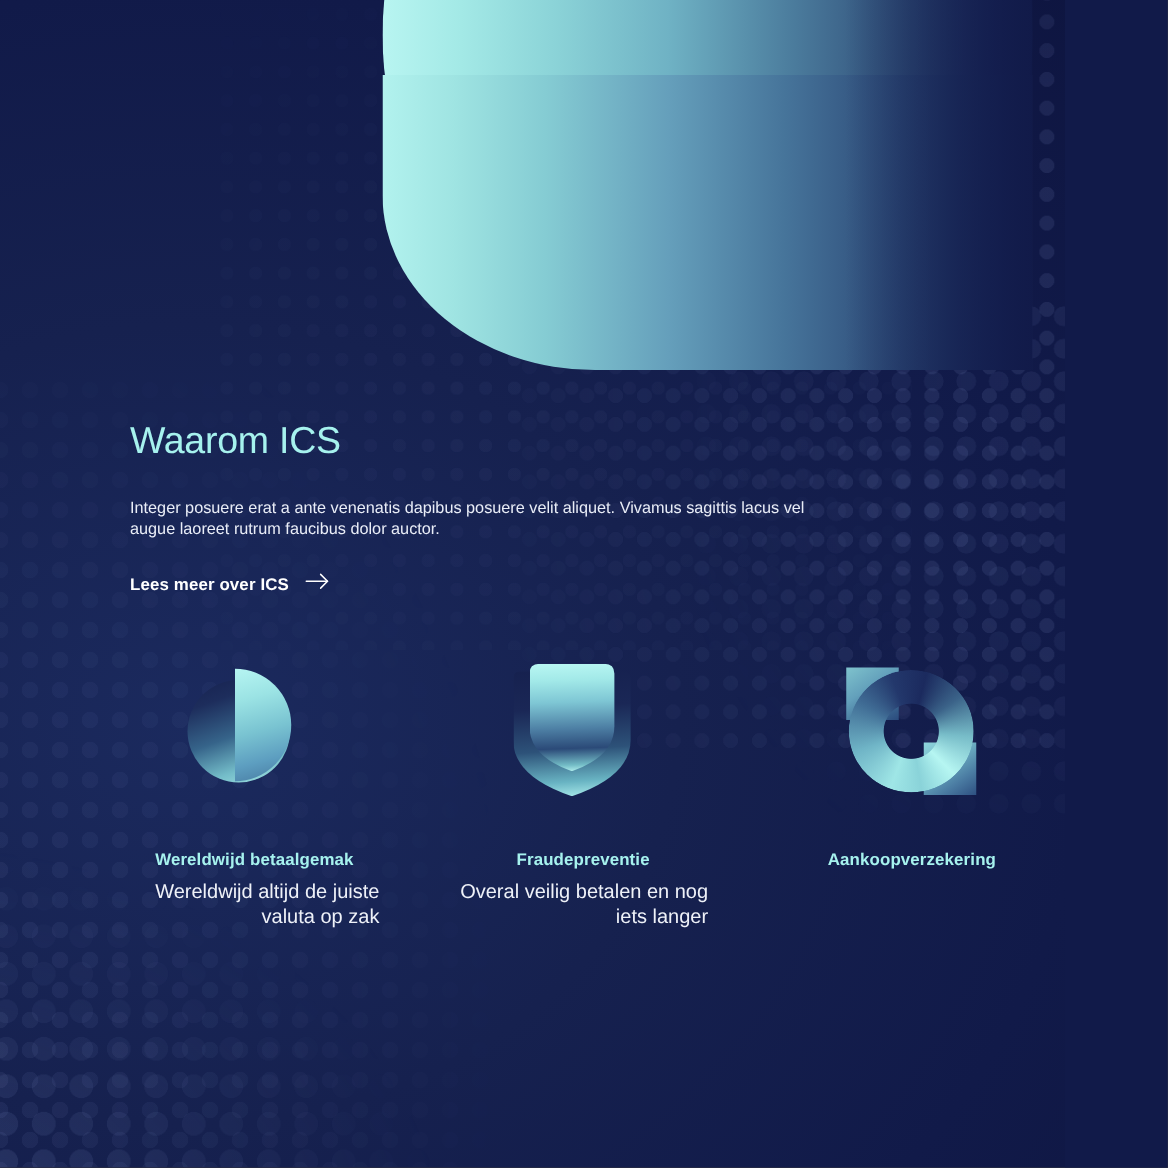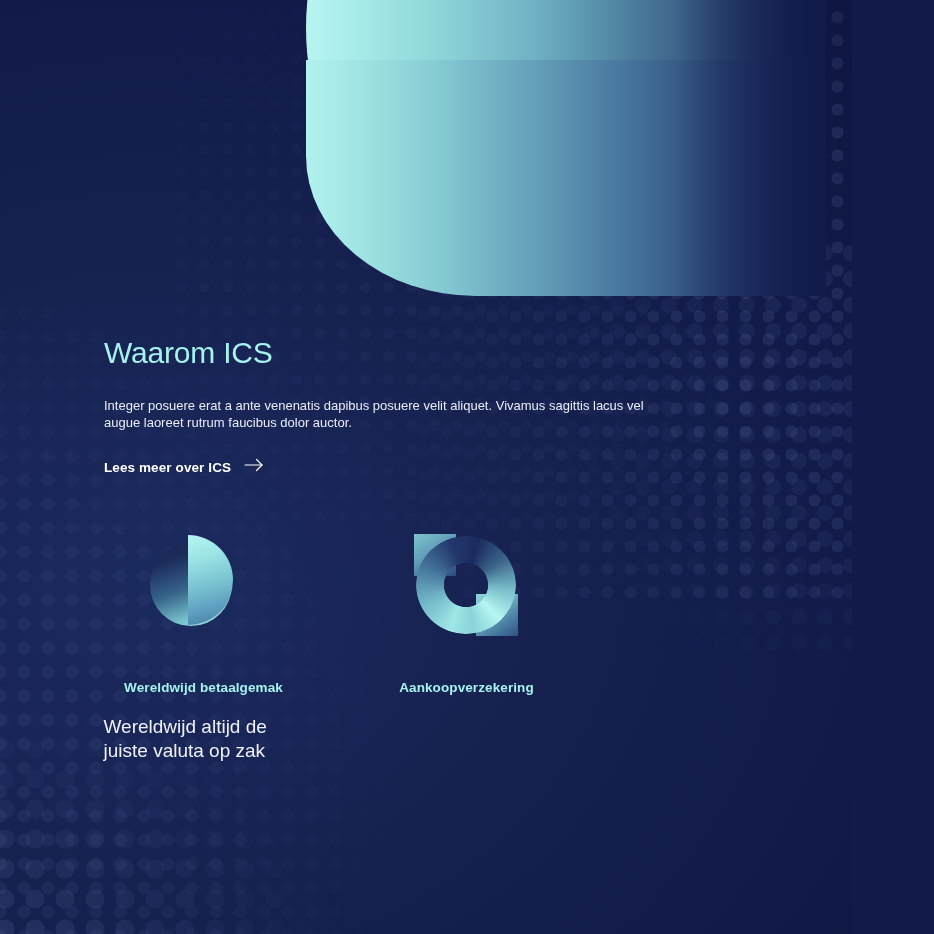--- a/index.html
+++ b/index.html
@@ -157,25 +157,25 @@
 
   .ftitle {
     margin-top:35px;
     font-size:13.5px;
     font-weight:700;
     color:#a6f2ee;
     text-align:center;
     letter-spacing:0.1px;
   }
   .fdesc {
-    margin-top:20px;
-    font-size:19px;
+    margin-top:9px;
+    font-size:16px;
     line-height:1.25;
     color:#eef1f8;
-    text-align:left;
+    text-align:right;
     width:200px;
   }
 
   
   .globe-disc {
     position:absolute; left:6px; top:19px;
     width:82px; height:82px; border-radius:50%;
     background:linear-gradient(160deg, #16214f 0%, #1d2d5c 22%, #36648a 52%, #74bdc9 78%, #a9e9e7 100%);
   }
   .globe-half {
@@ -264,20 +264,28 @@
 
       <div class="feature">
         <div class="ficon">
           <div class="globe-disc"></div>
           <div class="globe-half"></div>
         </div>
         <div class="ftitle">Wereldwijd betaalgemak</div>
         <div class="fdesc">Wereldwijd altijd de juiste valuta op zak</div>
       </div>
 
+      <div class="feature">
+        <div class="ficon">
+          <div class="shield-back"></div>
+          <div class="shield-front"></div>
+        </div>
+        <div class="ftitle">Fraudepreventie</div>
+        <div class="fdesc">Overal veilig betalen en nog iets langer</div>
+      </div>
 
       <div class="feature">
         <div class="ficon">
           <div class="cyc">
             <div class="cyc-tab-tl"></div>
             <div class="cyc-tab-br"></div>
             <div class="cyc-ring"></div>
           </div>
         </div>
         <div class="ftitle">Aankoopverzekering</div>

